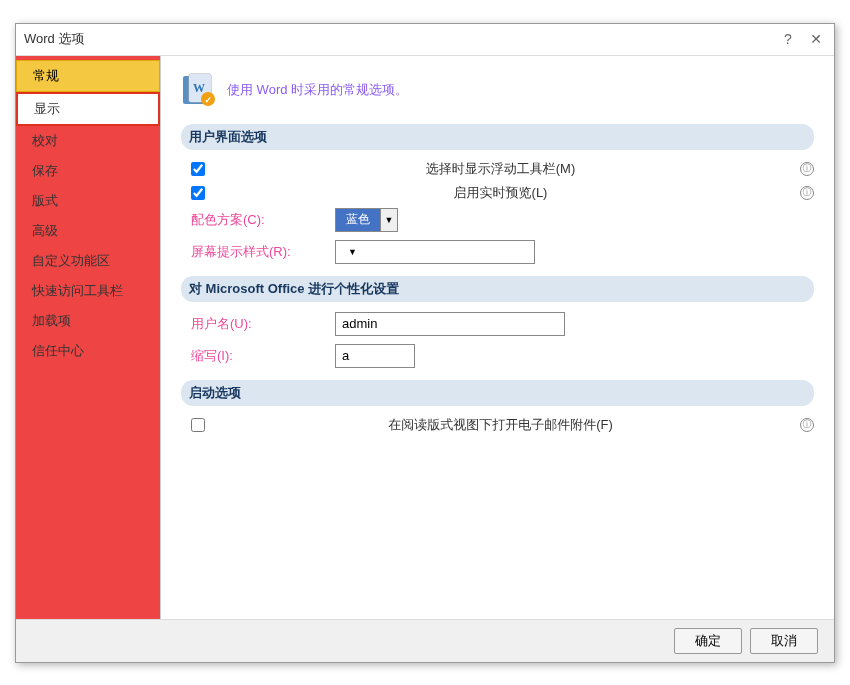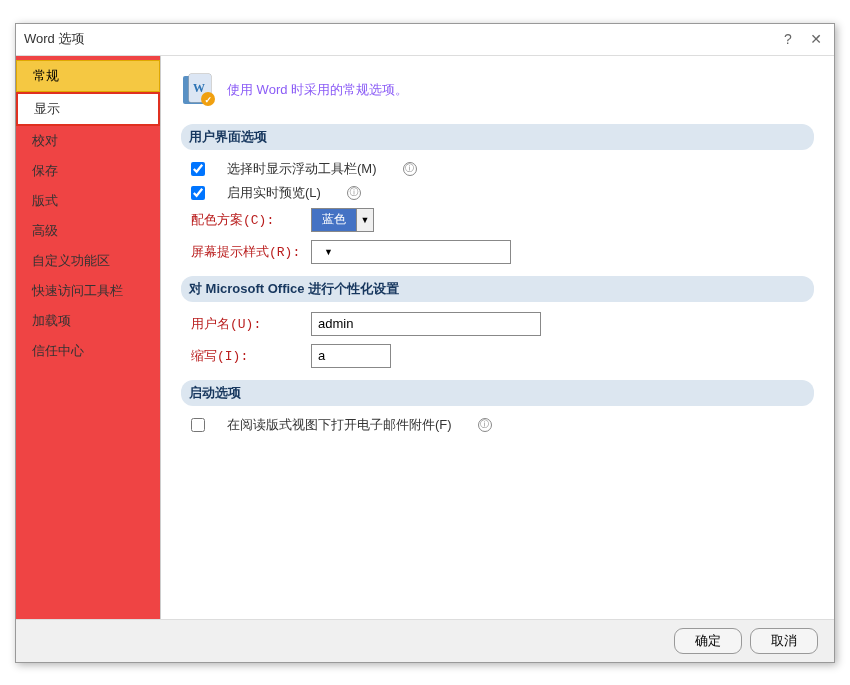--- a/index.html
+++ b/index.html
@@ -115,23 +115,24 @@
     }
     .form-row {
       display: flex;
       align-items: center;
       margin-bottom: 8px;
       padding-left: 10px;
     }
     .checkbox-row {
       display: flex;
       align-items: center;
-      gap: 22px;
+      gap: 16px;
       margin-bottom: 6px;
       padding-left: 10px;
+      justify-content: space-between;
     }
     .checkbox-row input[type="checkbox"] {
       width: 14px;
       height: 14px;
       cursor: pointer;
     }
     .label-text {
       font-size: 13px;
       color: #333;
     }
@@ -142,25 +143,24 @@
       width: 14px;
       height: 14px;
       border-radius: 50%;
       border: 1px solid #888;
       font-size: 9px;
       color: #888;
       margin-left: 4px;
       cursor: default;
     }
     .field-label {
-      width: 120px;
-      font-size: 13px;
-      color: #b91c1c;
-      flex-shrink: 0;
-      font-family: Liberation Mono, monospace;
+      width: 144px;
+      font-size: 13px;
+      color: #ec4899;
+      flex-shrink: 0;
     }
     .color-select {
       display: flex;
       align-items: center;
       gap: 0;
     }
     .color-box {
       background: #4472c4;
       color: #fff;
       font-size: 12px;
@@ -224,21 +224,21 @@
       flex-shrink: 0;
     }
     .footer-btn {
       height: 26px;
       padding: 0 20px;
       border: 1px solid #999;
       background: #f5f5f5;
       font-size: 13px;
       font-family: inherit;
       cursor: pointer;
-      border-radius: 9px;
+      border-radius: 2px;
     }
     .footer-btn.primary {
       background: #f5f5f5;
     }
   </style>
 </head>
 <body>
 
 <div class="dialog">
 

